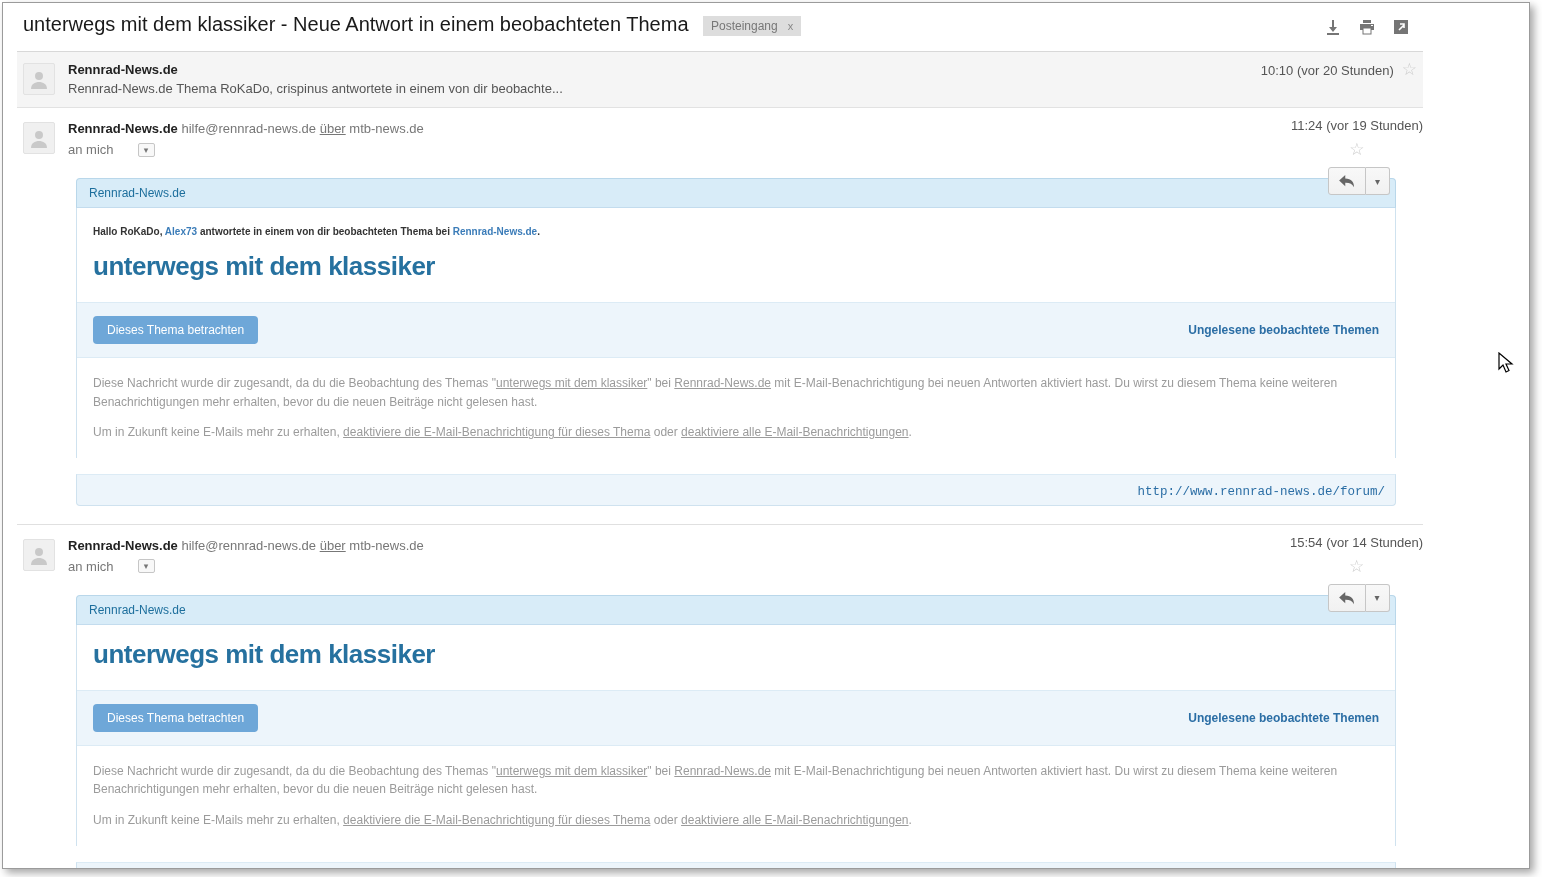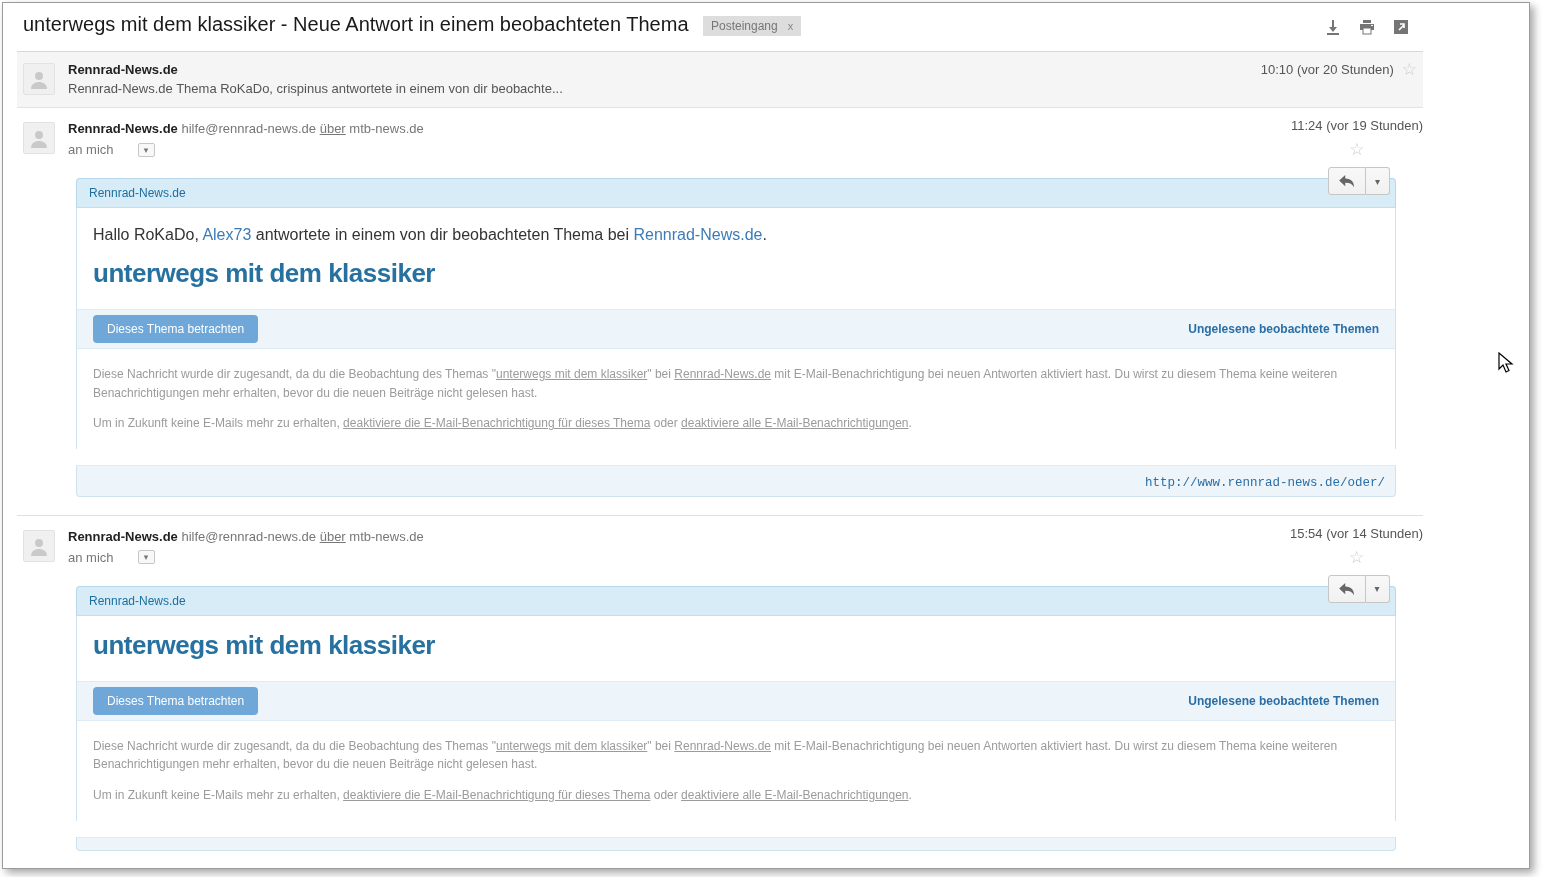--- a/index.html
+++ b/index.html
@@ -29,21 +29,21 @@
     padding:9px 10px 10px 6px; height:57px; cursor:pointer;
   }
   .avatar {
     float:left; width:32px; height:32px; background:#f0f0f0; border:1px solid #e2e2e2;
     border-radius:2px; margin-top:2px;
   }
   .avatar svg { display:block; margin:5px auto 0; }
   .col-text { margin-left:45px; }
   .col-sender { font-size:13px; font-weight:bold; color:#222; line-height:18px; }
   .col-snippet { font-size:13px; color:#555; line-height:20px; }
-  .col-right { position:absolute; right:6px; top:10px; display:flex; align-items:flex-start; gap:8px; }
+  .col-right { position:absolute; right:6px; top:10px; display:flex; align-items:center; gap:8px; }
   .time-text { font-size:13px; color:#555; }
   .star { font-size:17px; color:#cccccc; cursor:pointer; line-height:16px; }
   
   .email-header { position:relative; padding:12px 10px 8px 6px; height:56px; }
   .hdr-line1 { font-size:13px; line-height:18px; }
   .hdr-sender { font-weight:bold; color:#222; }
   .hdr-email, .hdr-via-domain { color:#777; }
   .hdr-via { color:#777; text-decoration:underline; cursor:pointer; }
   .hdr-line2 { font-size:13px; color:#777; margin-top:4px; display:flex; align-items:center; gap:24px; }
   .mini-drop {
@@ -59,26 +59,26 @@
   .gbtn.reply { width:38px; border-radius:3px 0 0 3px; }
   .gbtn.more { width:24px; border-radius:0 3px 3px 0; border-left:none; color:#666; font-size:10px; }
   
   .card { margin:14px 0 18px 59px; width:1320px; }
   .card-head {
     background:#d8ecf8; border:1px solid #b9d7ea; border-bottom:1px solid #c3dcee;
     border-radius:4px 4px 0 0; padding:7px 12px; font-size:12px;
   }
   .card-head a { color:#1c6e9c; text-decoration:none; cursor:pointer; }
   .card-body { background:#fff; border:1px solid #cfe2ef; border-top:none; border-bottom:none; }
-  .hello { padding:18px 16px 0 16px; font-size:16px; color:#333; }
+  .hello { padding:18px 16px 0 16px; font-size:10px; color:#333;font-weight:bold; }
   .hello a { color:#3b7cb8; text-decoration:none; cursor:pointer; }
   .msg-title { padding:14px 16px 20px 16px; font-size:26px; font-weight:bold; color:#26719f; letter-spacing:-0.5px; }
   .action-strip {
     background:#edf5fb; border-top:1px solid #dcebf5; border-bottom:1px solid #dcebf5;
-    padding:8px 16px; display:flex; align-items:center; justify-content:space-between; height:40px;
+    padding:8px 16px; display:flex; align-items:center; justify-content:space-between; height:56px;
   }
   .watch-btn {
     background:#6ea7d8; color:#fff; font-size:12px; border:none; border-radius:4px;
     padding:7px 14px; cursor:pointer; font-family:"Liberation Sans", sans-serif;
   }
   .unread-link { font-size:12px; color:#2b6ea5; font-weight:bold; text-decoration:none; cursor:pointer; }
   .paras { padding:16px 16px 4px 16px; }
   .para { font-size:12px; color:#9b9b9b; line-height:1.55; margin-bottom:12px; max-width:1290px; }
   .para a { color:#9b9b9b; text-decoration:underline; cursor:pointer; }
   .card-foot {
@@ -192,21 +192,21 @@
         <div class="paras">
           <div class="para">
             <span>Diese Nachricht wurde dir zugesandt, da du die Beobachtung des Themas "</span><a>unterwegs mit dem klassiker</a><span>" bei </span><a>Rennrad-News.de</a><span> mit E-Mail-Benachrichtigung bei neuen Antworten aktiviert hast. Du wirst zu diesem Thema keine weiteren Benachrichtigungen mehr erhalten, bevor du die neuen Beiträge nicht gelesen hast.</span>
           </div>
           <div class="para">
             <span>Um in Zukunft keine E-Mails mehr zu erhalten, </span><a>deaktiviere die E-Mail-Benachrichtigung für dieses Thema</a><span> oder </span><a>deaktiviere alle E-Mail-Benachrichtigungen</a><span>.</span>
           </div>
         </div>
       </div>
       <div class="card-foot">
-        <a>http://www.rennrad-news.de/oder/</a>
+        <a>http://www.rennrad-news.de/forum/</a>
       </div>
     </div>
 
     <div class="between-sep"></div>
 
     <div class="email-header">
       <span class="avatar">
         <svg width="20" height="22" viewBox="0 0 20 22">
             <circle cx="10" cy="7" r="4" fill="#c9c9c9"></circle>
             <path d="M2 20c0-5 4-7 8-7s8 2 8 7z" fill="#c9c9c9"></path>

